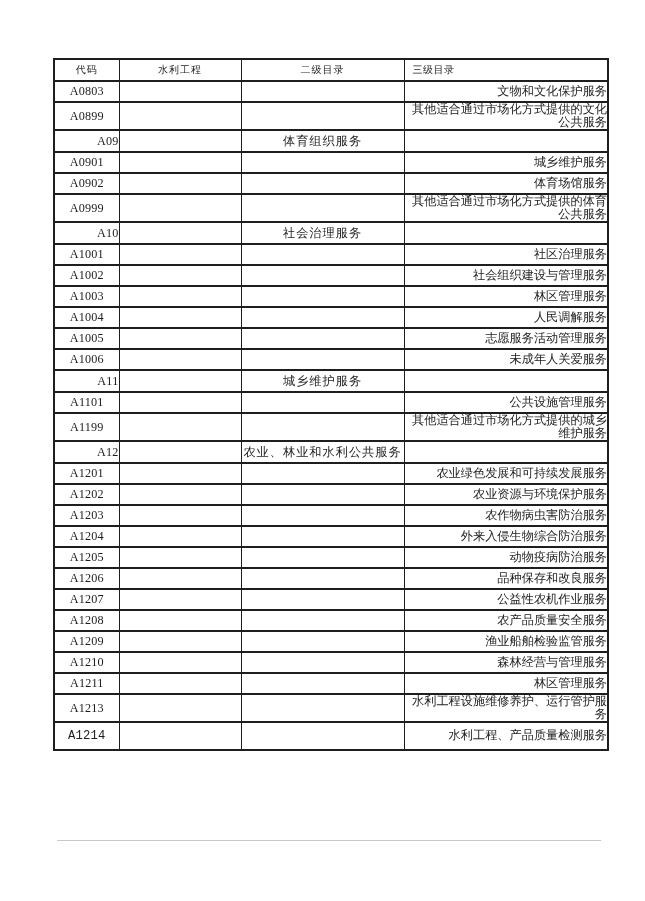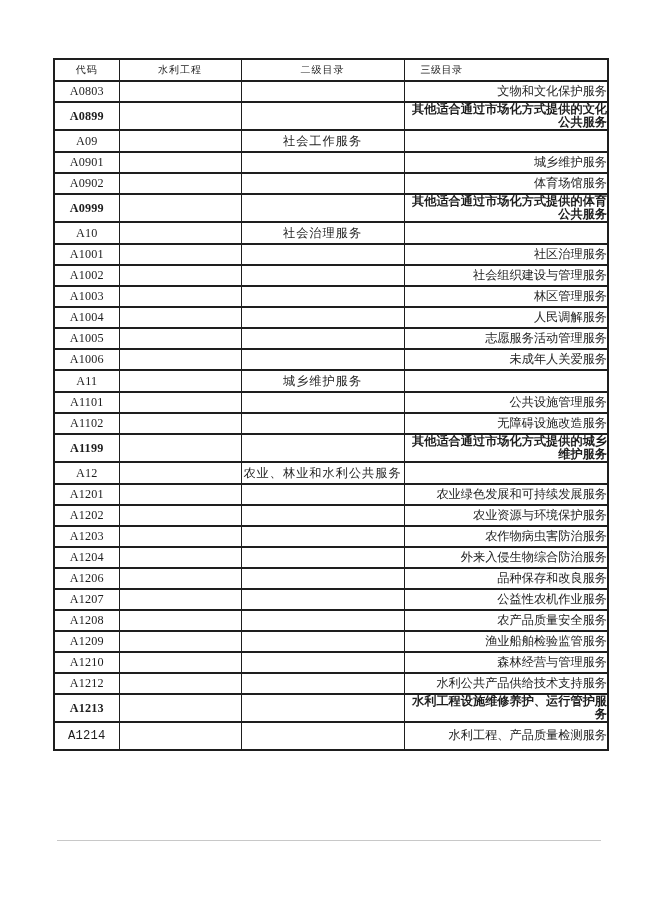--- a/index.html
+++ b/index.html
@@ -42,21 +42,21 @@
   }
   
   table.catalog th {
     height: 20px;
     font-size: 10px;
     text-align: center;
     letter-spacing: 1px;
   }
   table.catalog th.col-level3 {
     text-align: left;
-    padding-left: 16px;
+    padding-left: 8px;
     letter-spacing: 0.5px;
   }
   
   table.catalog td {
     height: 19px;
     font-size: 12.2px;
   }
   td.col-code {
     text-align: center;
     font-weight: bold;
@@ -71,26 +71,25 @@
   td.col-level3 {
     text-align: right;
     padding: 1px 2px 1px 3px;
     line-height: 13px;
     letter-spacing: 0;
   }
   tr.section td {
     height: 20px;
   }
   tr.section td.col-code {
-    text-align: center;
+    text-align: right;
     padding-left: 0;
   }
   tr.wrap td {
     height: auto;
-    font-weight: bold;
   }
   tr.tall td {
     height: 26px;
     font-family: Liberation Mono, monospace;
   }
   .ghost-line {
     position: absolute;
     left: 57px;
     top: 840px;
     width: 544px;
@@ -126,21 +125,21 @@
         </tr>
         <tr class="item wrap">
           <td class="col-code">A0899</td>
           <td class="col-level1"></td>
           <td class="col-level2"></td>
           <td class="col-level3">其他适合通过市场化方式提供的文化公共服务</td>
         </tr>
         <tr class="section">
           <td class="col-code">A09</td>
           <td class="col-level1"></td>
-          <td class="col-level2">社会工作服务</td>
+          <td class="col-level2">体育组织服务</td>
           <td class="col-level3"></td>
         </tr>
         <tr class="item">
           <td class="col-code">A0901</td>
           <td class="col-level1"></td>
           <td class="col-level2"></td>
           <td class="col-level3">城乡维护服务</td>
         </tr>
         <tr class="item">
           <td class="col-code">A0902</td>
@@ -201,26 +200,20 @@
           <td class="col-level1"></td>
           <td class="col-level2">城乡维护服务</td>
           <td class="col-level3"></td>
         </tr>
         <tr class="item">
           <td class="col-code">A1101</td>
           <td class="col-level1"></td>
           <td class="col-level2"></td>
           <td class="col-level3">公共设施管理服务</td>
         </tr>
-        <tr class="item">
-          <td class="col-code">A1102</td>
-          <td class="col-level1"></td>
-          <td class="col-level2"></td>
-          <td class="col-level3">无障碍设施改造服务</td>
-        </tr>
         <tr class="item wrap">
           <td class="col-code">A1199</td>
           <td class="col-level1"></td>
           <td class="col-level2"></td>
           <td class="col-level3">其他适合通过市场化方式提供的城乡维护服务</td>
         </tr>
         <tr class="section">
           <td class="col-code">A12</td>
           <td class="col-level1"></td>
           <td class="col-level2">农业、林业和水利公共服务</td>
@@ -244,20 +237,26 @@
           <td class="col-level2"></td>
           <td class="col-level3">农作物病虫害防治服务</td>
         </tr>
         <tr class="item">
           <td class="col-code">A1204</td>
           <td class="col-level1"></td>
           <td class="col-level2"></td>
           <td class="col-level3">外来入侵生物综合防治服务</td>
         </tr>
         <tr class="item">
+          <td class="col-code">A1205</td>
+          <td class="col-level1"></td>
+          <td class="col-level2"></td>
+          <td class="col-level3">动物疫病防治服务</td>
+        </tr>
+        <tr class="item">
           <td class="col-code">A1206</td>
           <td class="col-level1"></td>
           <td class="col-level2"></td>
           <td class="col-level3">品种保存和改良服务</td>
         </tr>
         <tr class="item">
           <td class="col-code">A1207</td>
           <td class="col-level1"></td>
           <td class="col-level2"></td>
           <td class="col-level3">公益性农机作业服务</td>
@@ -274,24 +273,24 @@
           <td class="col-level2"></td>
           <td class="col-level3">渔业船舶检验监管服务</td>
         </tr>
         <tr class="item">
           <td class="col-code">A1210</td>
           <td class="col-level1"></td>
           <td class="col-level2"></td>
           <td class="col-level3">森林经营与管理服务</td>
         </tr>
         <tr class="item">
-          <td class="col-code">A1212</td>
-          <td class="col-level1"></td>
-          <td class="col-level2"></td>
-          <td class="col-level3">水利公共产品供给技术支持服务</td>
+          <td class="col-code">A1211</td>
+          <td class="col-level1"></td>
+          <td class="col-level2"></td>
+          <td class="col-level3">林区管理服务</td>
         </tr>
         <tr class="item wrap">
           <td class="col-code">A1213</td>
           <td class="col-level1"></td>
           <td class="col-level2"></td>
           <td class="col-level3">水利工程设施维修养护、运行管护服务</td>
         </tr>
         <tr class="item tall">
           <td class="col-code">A1214</td>
           <td class="col-level1"></td>

